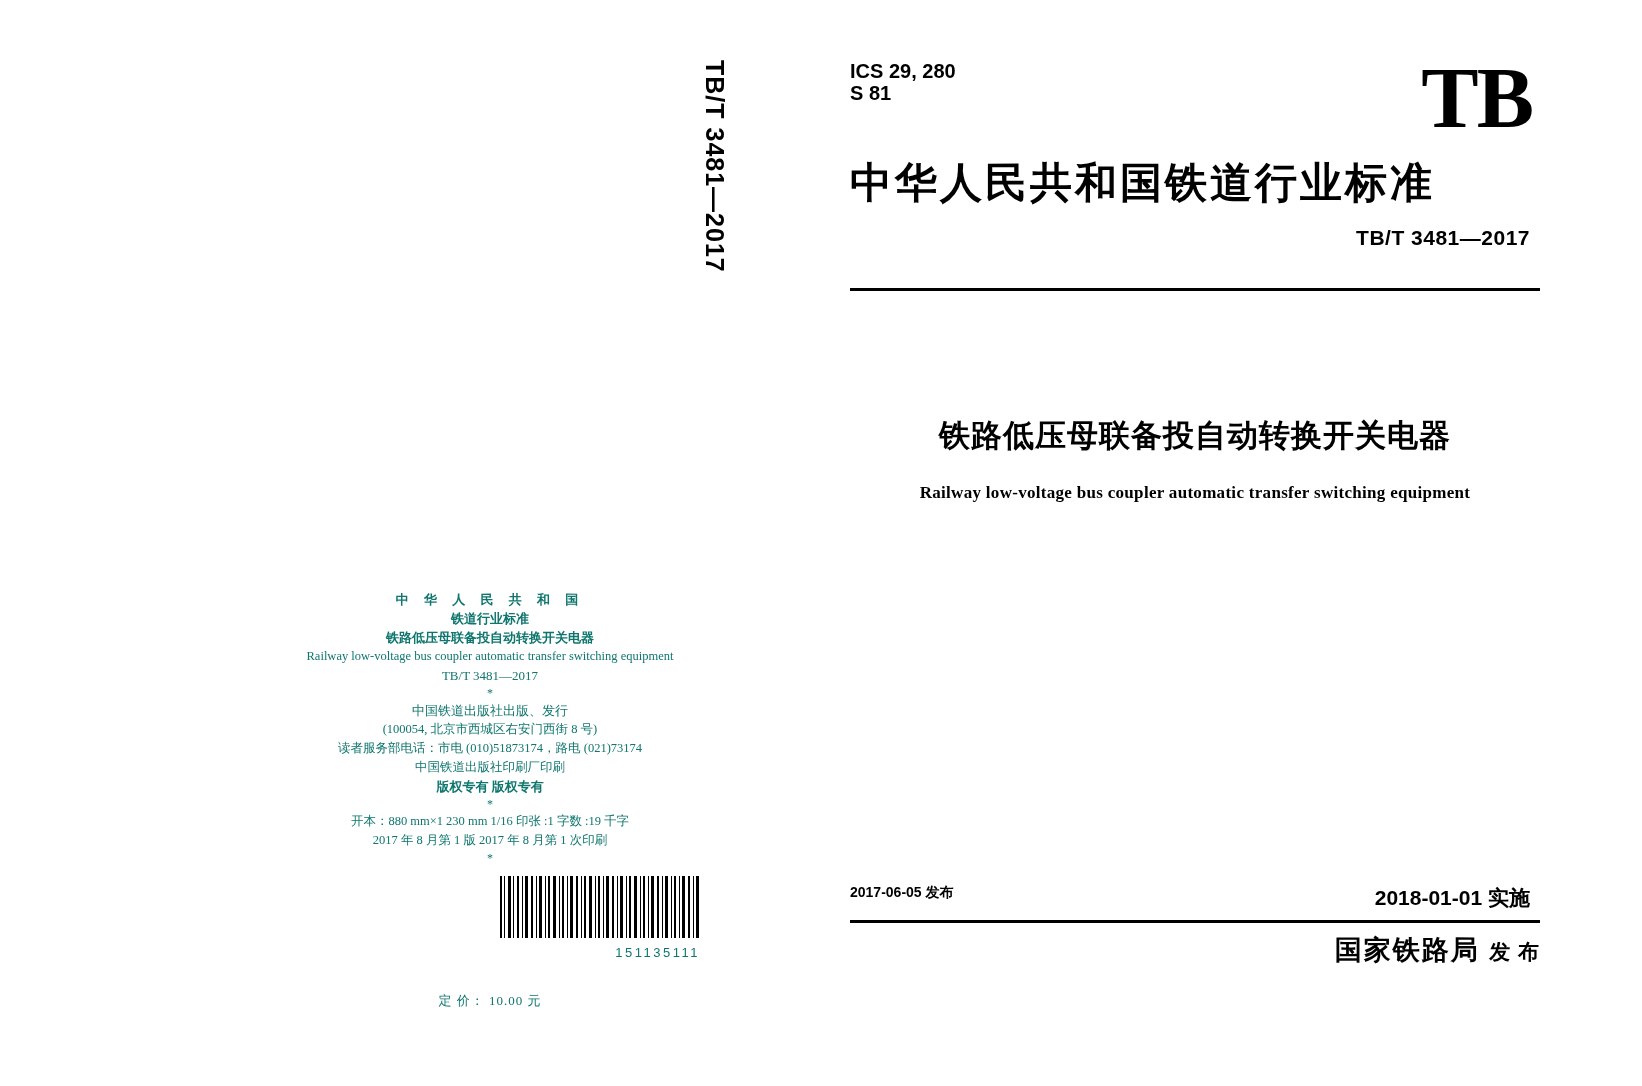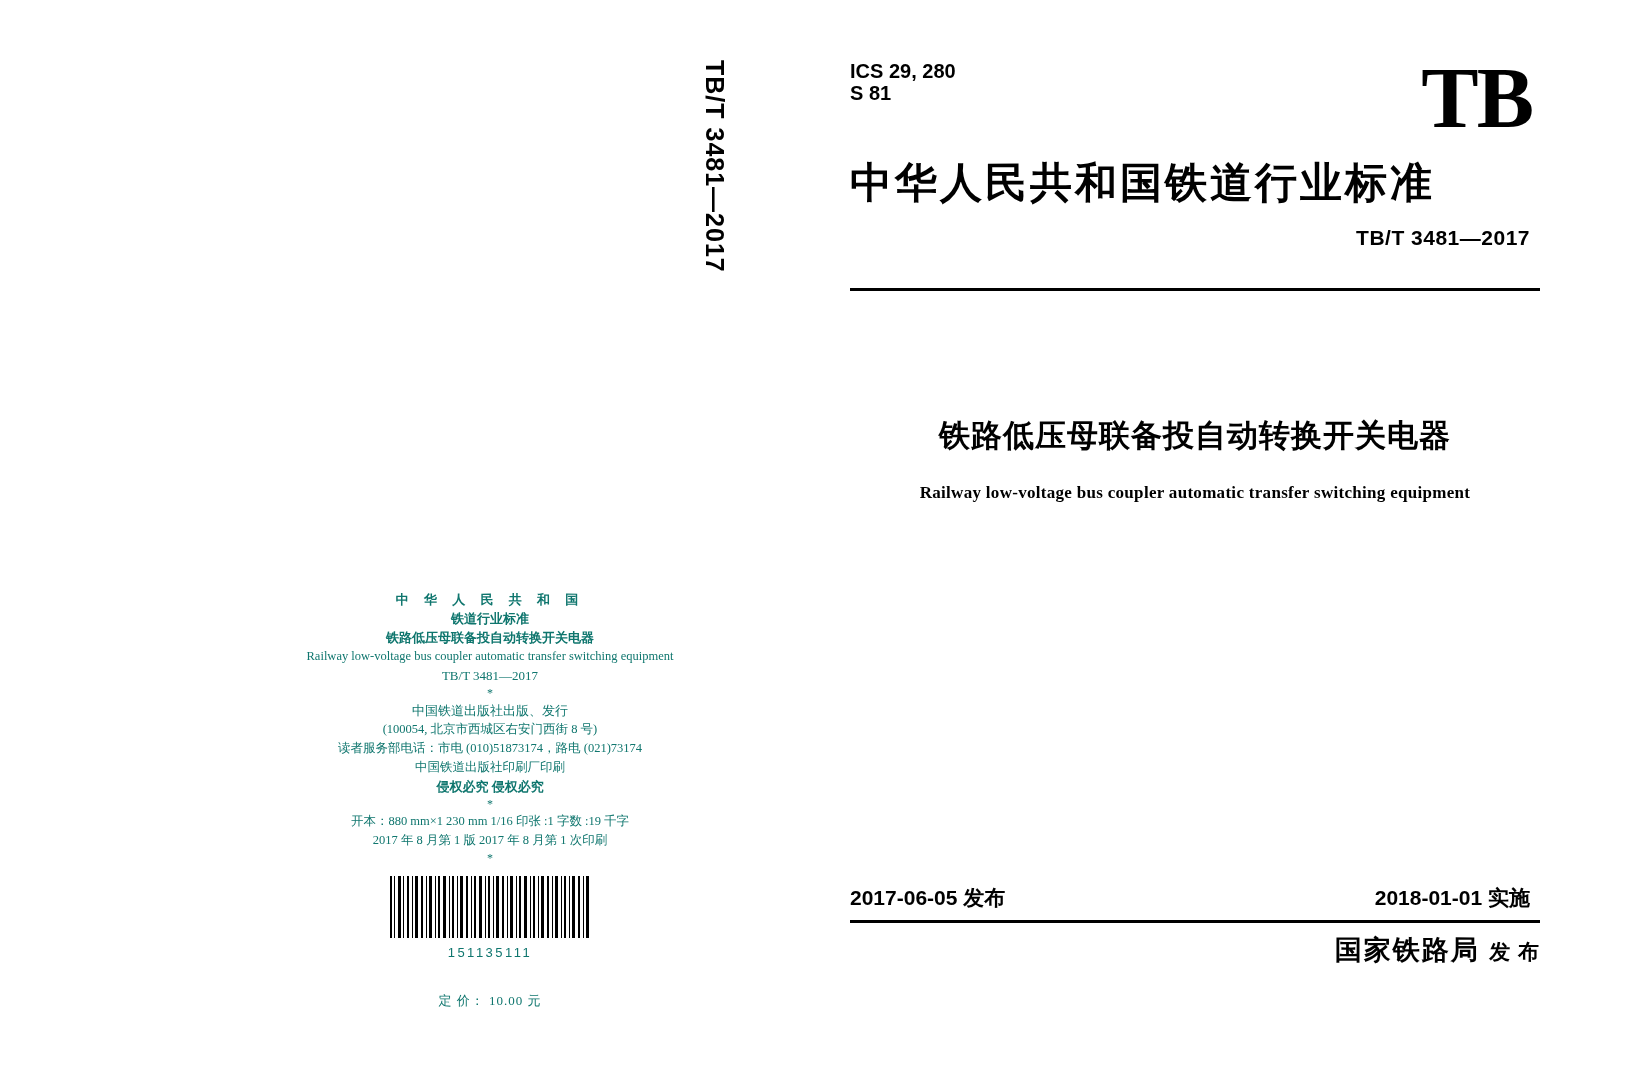--- a/index.html
+++ b/index.html
@@ -49,21 +49,21 @@
   .bc-line.small {
     font-size: 12.5px;
   }
   .bc-star {
     font-size: 12px;
     line-height: 16px;
   }
 
   .barcode-wrap {
     margin-top: 10px;
-    text-align: center;
+    text-align: right;
   }
   .barcode {
     display: inline-block;
     height: 62px;
     width: 200px;
   }
   .barcode-num {
     font-size: 13px;
     letter-spacing: 2.5px;
     margin-top: 3px;
@@ -180,21 +180,21 @@
     position: absolute;
     left: 0; right: 10px;
     top: 884px;
     height: 30px;
   }
   .date-left {
     position: absolute;
     left: 0;
     font-family: "Liberation Sans", sans-serif;
     font-weight: 700;
-    font-size: 21px;
+    font-size: 14px;
   }
   .date-right {
     position: absolute;
     right: 10px;
     font-family: "Liberation Sans", sans-serif;
     font-weight: 700;
     font-size: 21px;
   }
   .rule-bottom {
     position: absolute;
@@ -230,21 +230,21 @@
     <div class="bc-line b">铁路低压母联备投自动转换开关电器</div>
     <div class="bc-line small">Railway low-voltage bus coupler automatic transfer switching equipment</div>
     <div class="bc-line">TB/T 3481—2017</div>
 
     <div class="bc-star">*</div>
 
     <div class="bc-line">中国铁道出版社出版、发行</div>
     <div class="bc-line small">(100054, 北京市西城区右安门西街 8 号)</div>
     <div class="bc-line small">读者服务部电话：市电 (010)51873174，路电 (021)73174</div>
     <div class="bc-line small">中国铁道出版社印刷厂印刷</div>
-    <div class="bc-line b">侵权必究   侵权必究</div>
+    <div class="bc-line b">版权专有   版权专有</div>
 
     <div class="bc-star">*</div>
 
     <div class="bc-line small">开本：880 mm×1 230 mm   1/16   印张 :1   字数 :19 千字</div>
     <div class="bc-line small">2017 年 8 月第 1 版   2017 年 8 月第 1 次印刷</div>
 
     <div class="bc-star">*</div>
 
     <div class="barcode-wrap">
       <svg class="barcode" viewBox="0 0 200 62" preserveAspectRatio="none">

